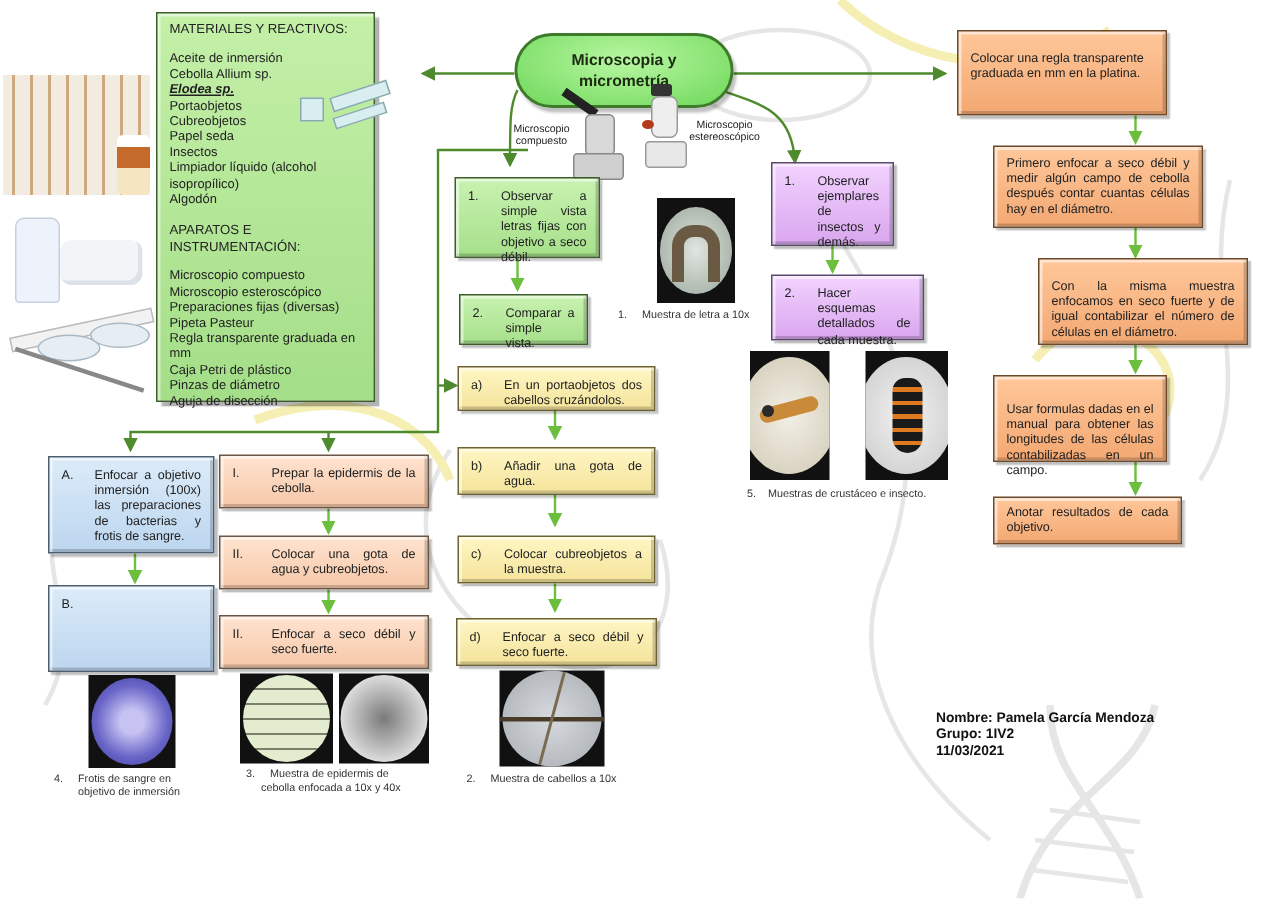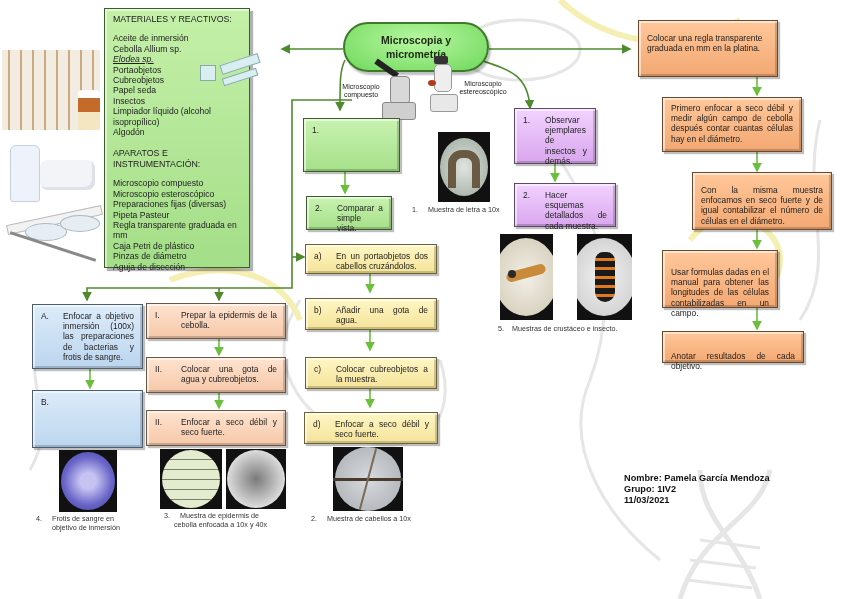--- a/index.html
+++ b/index.html
@@ -92,21 +92,21 @@
   <div style="position:absolute;left:25px;top:178px;width:40px;height:16px;border-radius:50%;background:#e6eef4;border:1px solid #a8b8c4;"></div>
   <div style="position:absolute;left:60px;top:170px;width:38px;height:15px;border-radius:50%;background:#e6eef4;border:1px solid #a8b8c4;"></div>
   <div style="position:absolute;left:8px;top:200px;width:90px;height:3px;background:#888;transform:rotate(18deg);"></div>
 </div>
 
 <div class="mat">
   <h4>MATERIALES Y REACTIVOS:</h4>
   <ul>
     <li>Aceite de inmersión</li>
     <li>Cebolla Allium sp.</li>
-    <li style="text-decoration:underline;font-style:italic;">Elodea sp.</li>
+    <li style="text-decoration:underline;font-style:italic;font-weight:bold;">Elodea sp.</li>
     <li>Portaobjetos</li>
     <li>Cubreobjetos</li>
     <li>Papel seda</li>
     <li>Insectos</li>
     <li>Limpiador líquido (alcohol isopropílico)</li>
     <li>Algodón</li>
   </ul>
   <h4 class="sec2">APARATOS E INSTRUMENTACIÓN:</h4>
   <ul>
     <li>Microscopio compuesto</li>
@@ -145,20 +145,21 @@
   <div>Microscopio</div>
   <div>compuesto</div>
 </div>
 <div class="small-label" style="left:457px;top:80px;width:52px;">
   <div>Microscopio</div>
   <div>estereoscópico</div>
 </div>
 
 <div class="box green step" style="left:303px;top:118px;width:97px;height:54px;">
   <span class="num">1.</span>
+  <span class="txt">Observar a simple vista letras fijas con objetivo a seco débil.</span>
 </div>
 <div class="box green step" style="left:306px;top:196px;width:86px;height:34px;">
   <span class="num">2.</span>
   <span class="txt">Comparar a simple vista.</span>
 </div>
 
 <div class="photo" style="left:438px;top:132px;width:52px;height:70px;">
   <div class="circle" style="left:2px;top:6px;width:48px;height:58px;background:radial-gradient(#dfe5df,#9aa69a);"></div>
   <div style="position:absolute;left:10px;top:18px;width:32px;height:38px;border:8px solid #6a5a44;border-bottom:none;border-radius:14px 14px 0 0;box-sizing:border-box;"></div>
 </div>
@@ -219,21 +220,21 @@
 </div>
 <div class="box orange center" style="left:662px;top:97px;width:140px;height:55px;padding-top:5px;">
   <span>Primero enfocar a seco débil y medir algún campo de cebolla después contar cuantas células hay en el diámetro.</span>
 </div>
 <div class="box orange center" style="left:692px;top:172px;width:140px;height:58px;padding-top:12px;">
   <span>Con la misma muestra enfocamos en seco fuerte y de igual contabilizar el número de células en el diámetro.</span>
 </div>
 <div class="box orange center" style="left:662px;top:250px;width:116px;height:58px;padding-top:16px;">
   <span>Usar formulas dadas en el manual para obtener las longitudes de las células contabilizadas en un campo.</span>
 </div>
-<div class="box orange center" style="left:662px;top:331px;width:142px;height:32px;padding-top:19px;">
+<div class="box orange center" style="left:662px;top:331px;width:126px;height:32px;padding-top:4px;">
   <span>Anotar resultados de cada objetivo.</span>
 </div>
 
 <div class="box blue step" style="left:32px;top:304px;width:111px;height:65px;">
   <span class="num">A.</span>
   <span class="txt">Enfocar a objetivo inmersión (100x) las preparaciones de bacterias y frotis de sangre.</span>
 </div>
 <div class="box blue step" style="left:32px;top:390px;width:111px;height:58px;">
   <span class="num">B.</span>
 </div>

